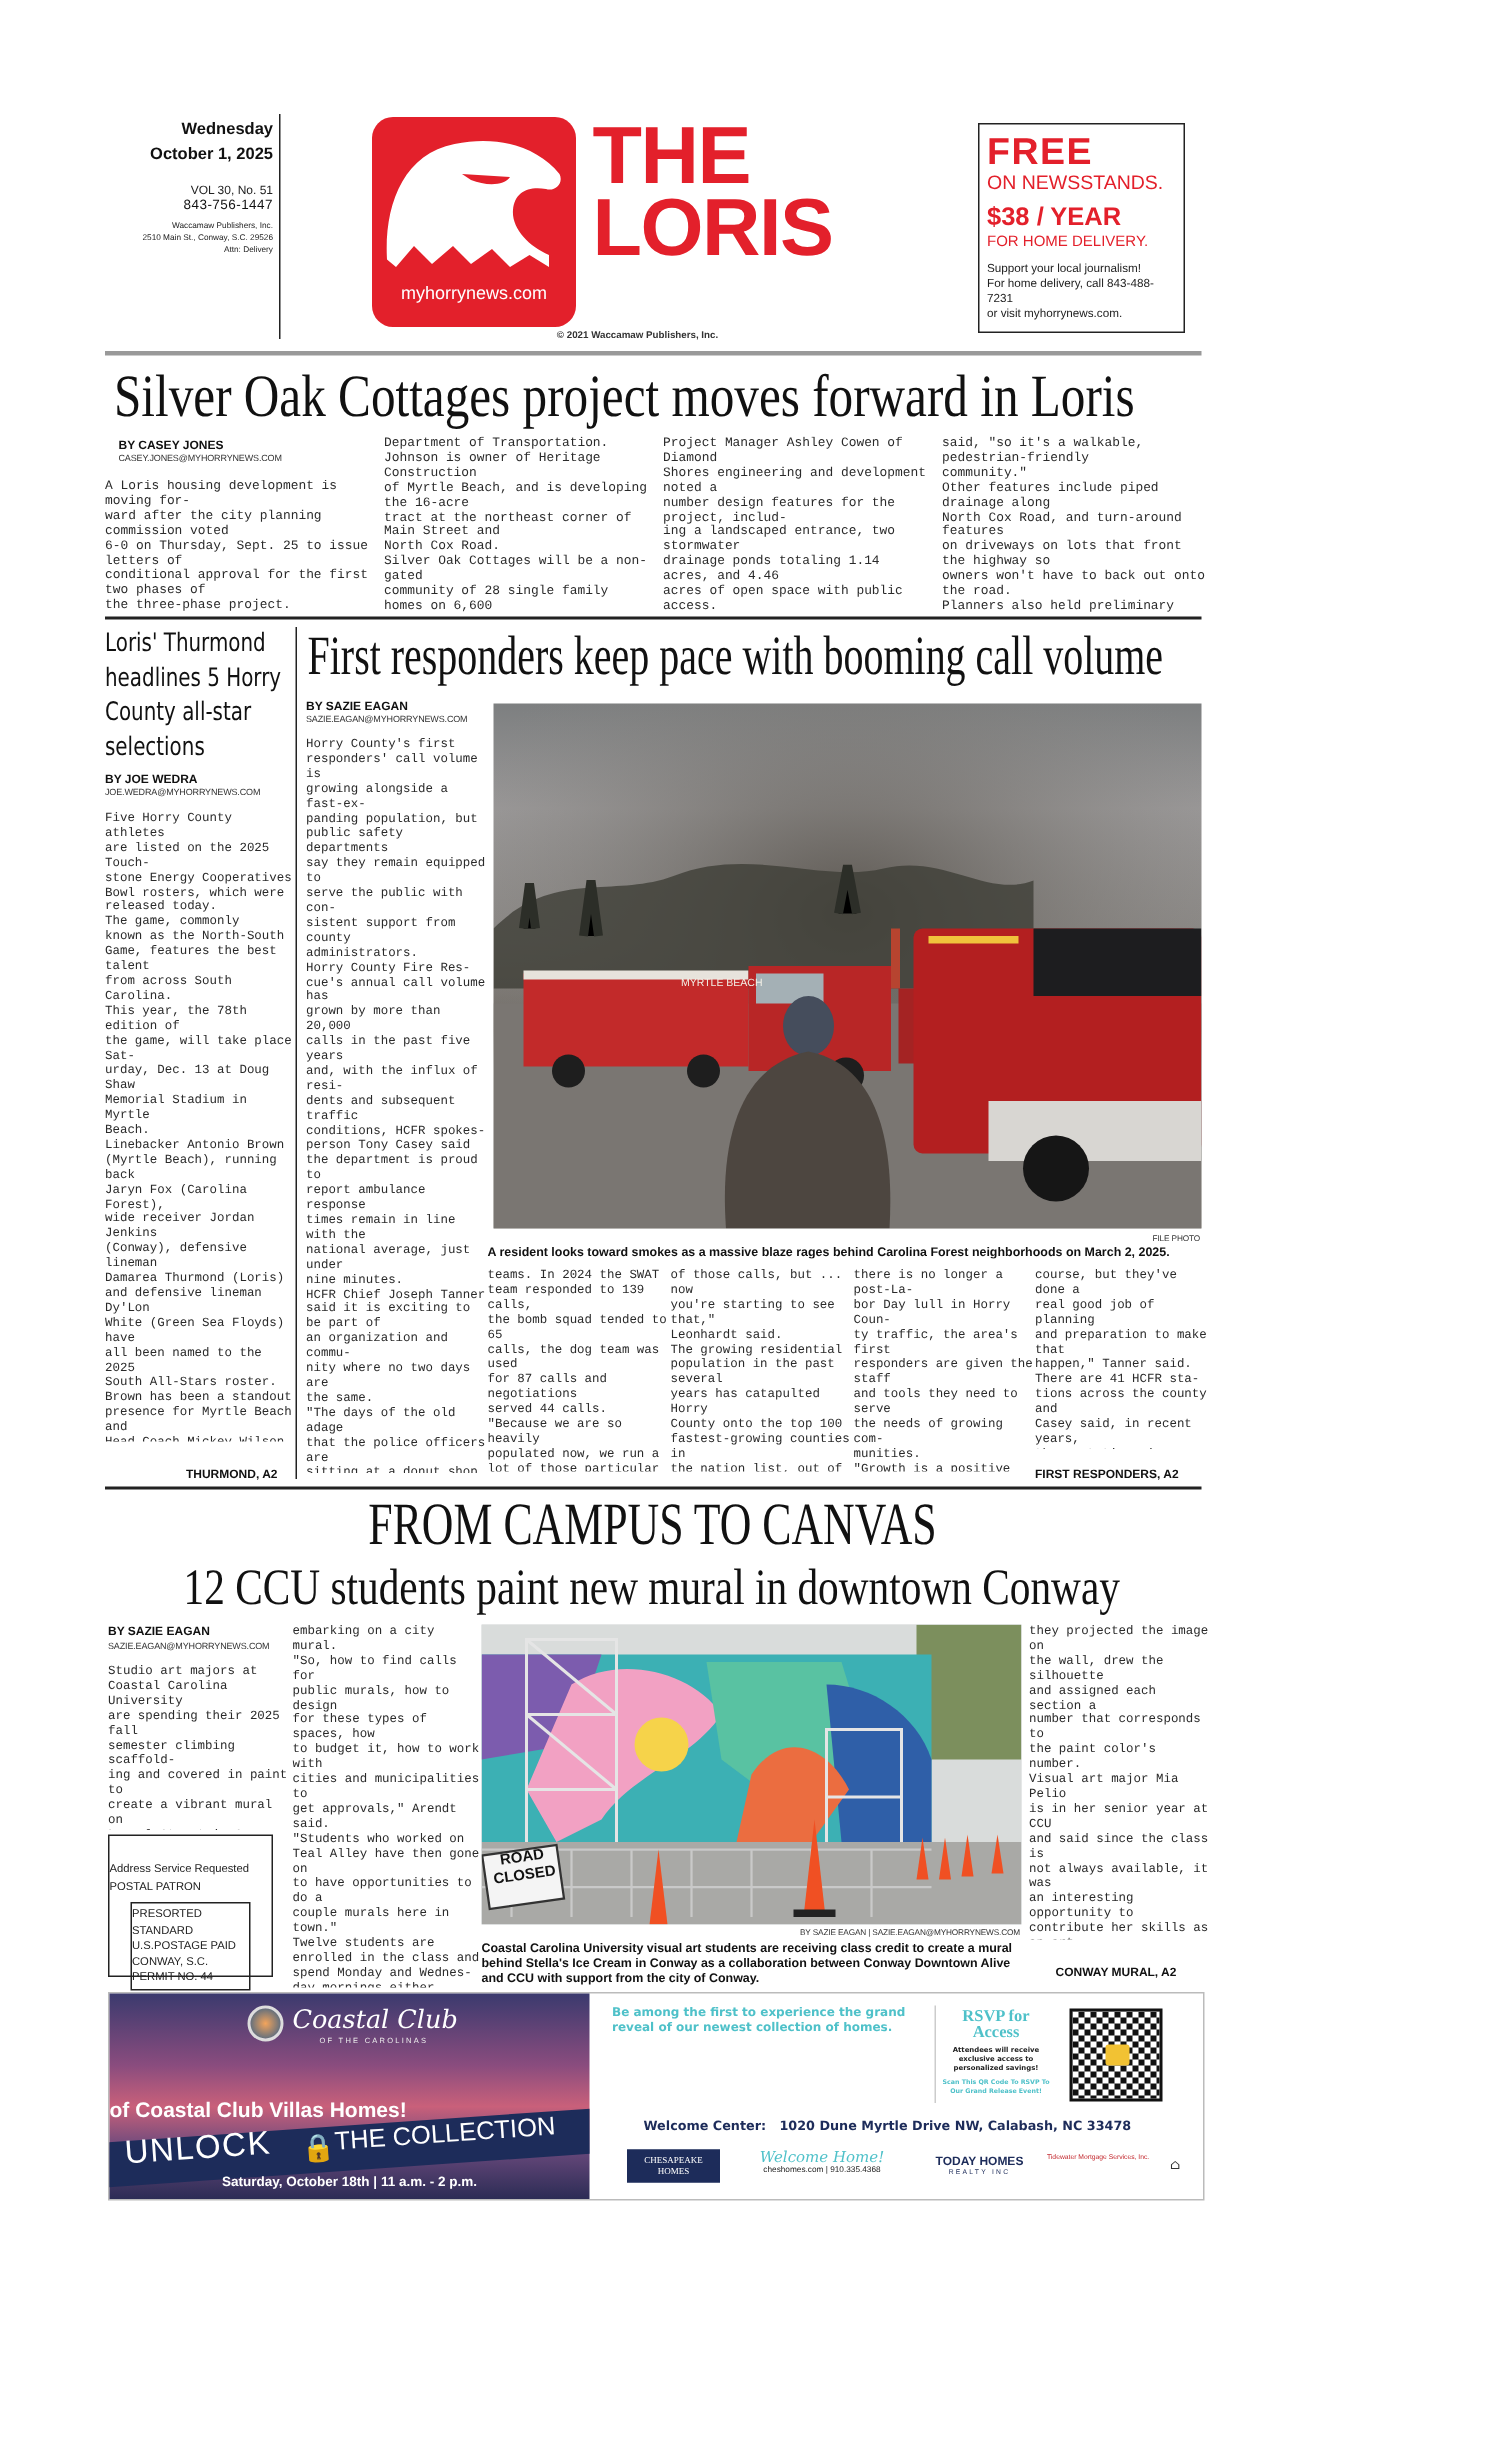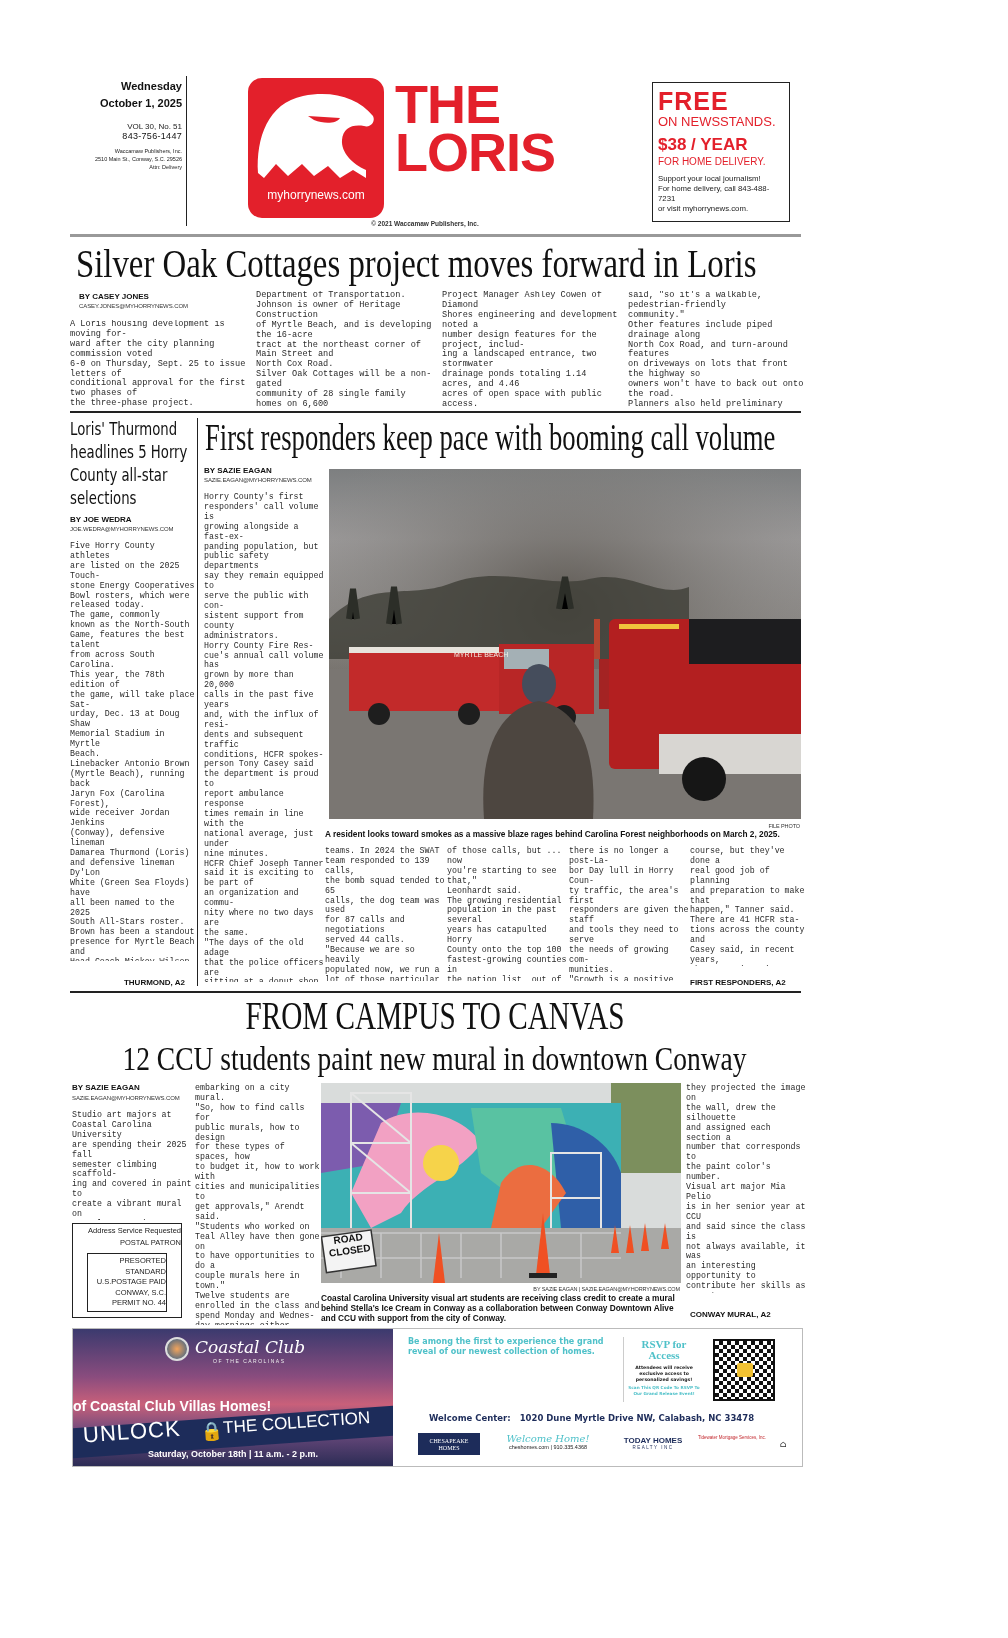--- a/index.html
+++ b/index.html
@@ -356,21 +356,21 @@
 the mural or creating their
 own mural proposals.
    On Wednesday, Sept. 24
 the students concentrated on
 completing the high-points
 of the mural and Arendt said
 this strategy helps to not drip
 paint on each other going
 forward. In the beginning,</div>
 
-<div class="abs" style="left:72px;top:1223px;width:110px;height:95px;border:1px solid #222;text-align:right;font-family:'Liberation Sans',sans-serif;font-size:7.5px;line-height:12px;color:#222;padding-top:1px">
+<div class="abs" style="left:72px;top:1223px;width:110px;height:95px;border:1px solid #222;text-align:left;font-family:'Liberation Sans',sans-serif;font-size:7.5px;line-height:12px;color:#222;padding-top:16px">
   <div>Address Service Requested</div>
   <div>POSTAL PATRON</div>
   <div style="margin:4px auto 0;width:80px;border:1px solid #222;padding:2px 0;line-height:10.5px">
     <div>PRESORTED</div>
     <div>STANDARD</div>
     <div>U.S.POSTAGE PAID</div>
     <div>CONWAY, S.C.</div>
     <div>PERMIT NO. 44</div>
   </div>
 </div>
@@ -441,21 +441,21 @@
    "I thought it was a very
 interesting concept to be able
 to channel the old artists and
 be able to paint on a wall
 and have it look better than
 just one flat color," Pelio said.
 "It's kind of therapeutic in a
 way, just to be able to paint
 on a wall, because you're not
 really supposed to paint on</div>
-<div class="abs jump" style="left:690px;top:1310px;width:108px;text-align:left">CONWAY MURAL, A2</div>
+<div class="abs jump" style="left:690px;top:1310px;width:108px;text-align:center">CONWAY MURAL, A2</div>
 
 <div class="abs" style="left:72px;top:1328px;width:731px;height:139px;border:1px solid #bbb">
   <div class="abs" style="left:0;top:0;width:320px;height:137px;background:linear-gradient(180deg,#3b3a6e 0%,#8a4c7e 35%,#c9607a 55%,#6b4a7d 75%,#2c2c55 100%);overflow:hidden">
     <div class="abs" style="left:92px;top:8px;width:24px;height:24px;border-radius:50%;background:radial-gradient(circle,#f3a45b,#2b5b8a);border:2px solid #ddd"></div>
     <div class="abs" style="left:122px;top:8px;font-family:'DejaVu Serif',serif;font-style:italic;font-size:17px;color:#fff">Coastal Club</div>
     <div class="abs" style="left:140px;top:29px;font-family:'Liberation Sans',sans-serif;font-size:5px;letter-spacing:1.5px;color:#eee">OF THE CAROLINAS</div>
     <div class="abs" style="left:0;top:69px;width:320px;text-align:left;font-family:'Liberation Sans',sans-serif;font-weight:bold;font-size:14px;color:#fff">of Coastal Club Villas Homes!</div>
     <div class="abs" style="left:-10px;top:88px;width:340px;height:30px;background:#1d2c5a;transform:rotate(-4deg)"></div>
     <div class="abs" style="left:10px;top:90px;font-family:'Liberation Sans',sans-serif;font-size:22px;color:#fff;letter-spacing:1px;transform:rotate(-4deg)">UNLOCK</div>
     <div class="abs" style="left:128px;top:92px;font-size:18px;color:#f2c233;transform:rotate(-4deg)">🔒</div>

